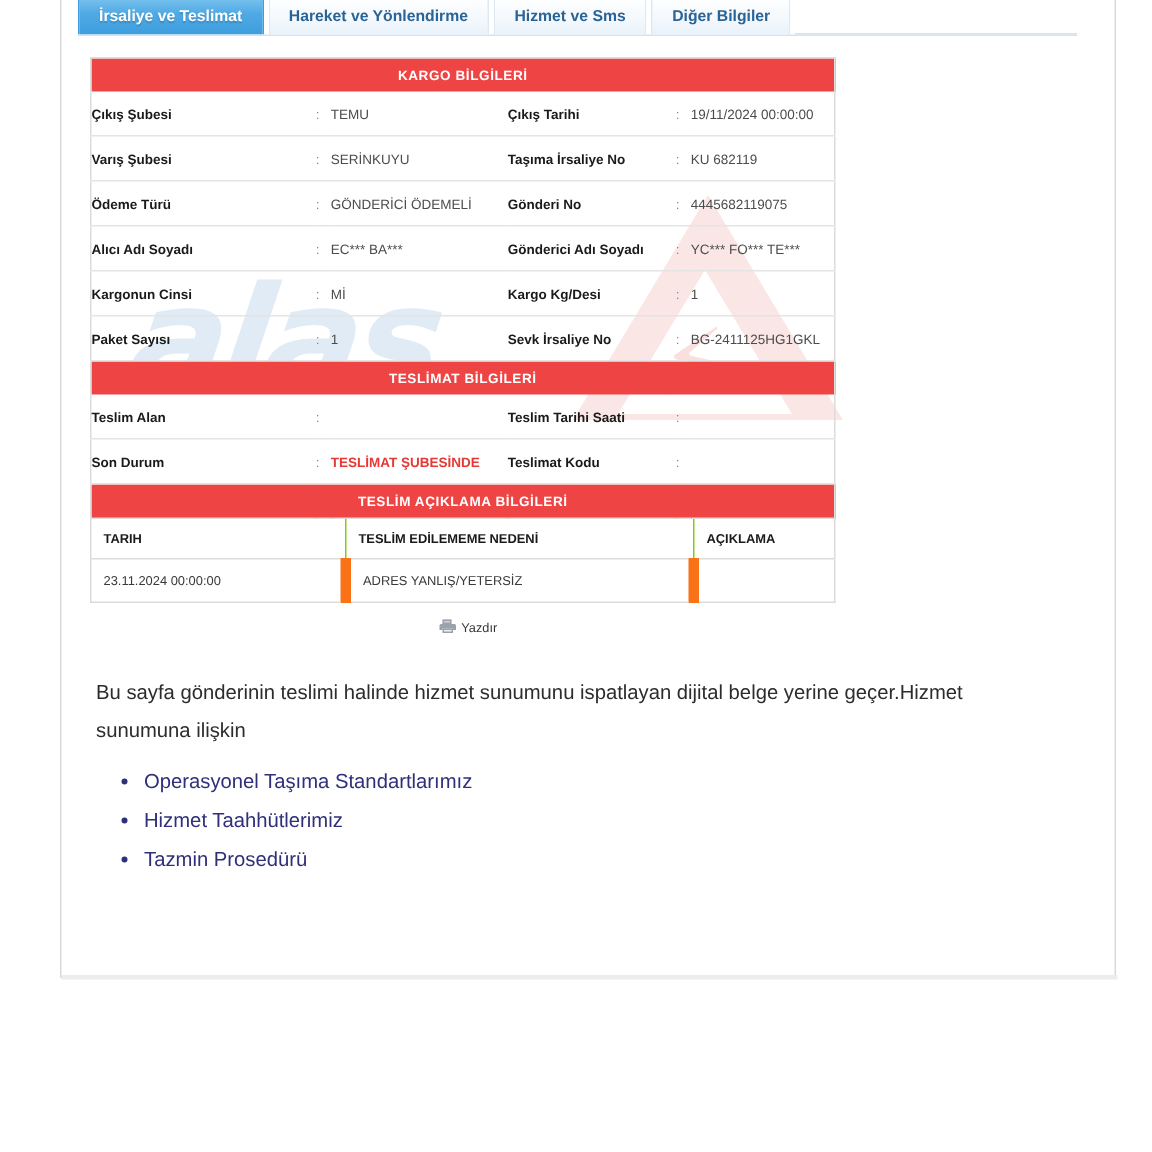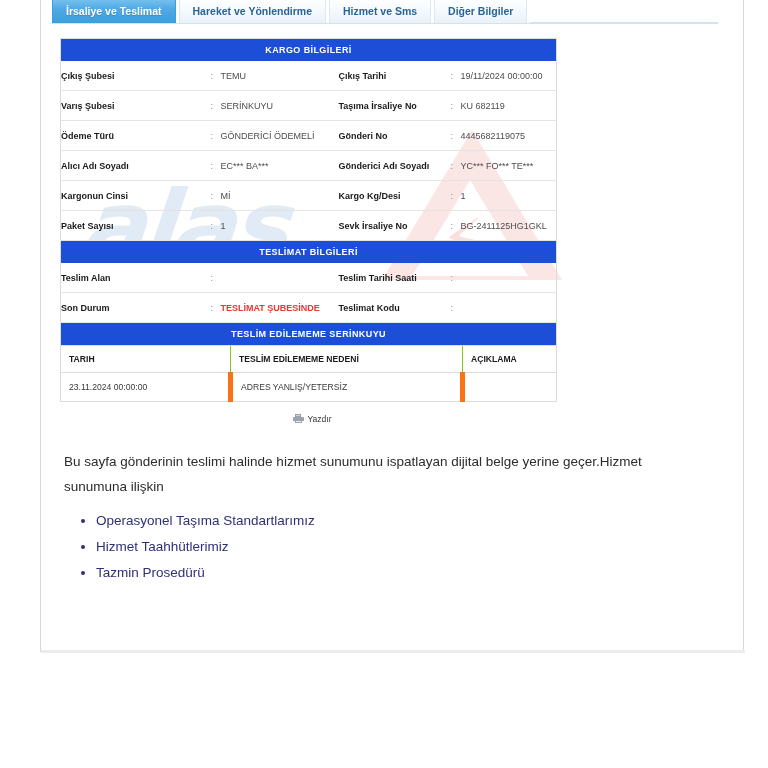--- a/index.html
+++ b/index.html
@@ -157,21 +157,21 @@
     border: 1px solid #dcdcdc;
     table-layout: fixed;
   }
   .cargo-table td {
     border: none;
     vertical-align: middle;
     font-size: 9px;
     padding: 0;
   }
   .section-head {
-    background: #1d4ed8;
+    background: #ef4444;
     color: #ffffff;
     text-align: center;
     font-weight: bold;
     font-size: 8.5px;
     letter-spacing: 0.4px;
     height: 22px;
     line-height: 22px;
   }
   .row-line {
     border-bottom: 1px solid #e4e4e4;
@@ -218,21 +218,21 @@
     padding: 8px 0 8px 8px;
     border-right: 1px solid #84cc16;
     border-bottom: 1px solid #dcdcdc;
     background: transparent;
   }
   .und-table td {
     text-align: left;
     font-size: 8.6px;
     color: #3a3a3a;
     padding: 9px 0 9px 8px;
-    border-right: 5px solid #f97316;
+    border-right: 7px solid #f97316;
     background: transparent;
   }
   .und-table th:last-child,
   .und-table td:last-child { border-right: none; }
 
   
   .print-row {
     position: relative;
     z-index: 1;
     width: 504px;
@@ -419,21 +419,21 @@
         <tr class="row-line">
           <td class="lbl">Son Durum</td>
           <td class="sep">:</td>
           <td class="val red">TESLİMAT ŞUBESİNDE</td>
           <td class="lbl">Teslimat Kodu</td>
           <td class="sep">:</td>
           <td class="val"></td>
         </tr>
 
         <tr>
-          <td class="section-head" colspan="6">TESLİM EDİLEMEME SERİNKUYU</td>
+          <td class="section-head" colspan="6">TESLİM AÇIKLAMA BİLGİLERİ</td>
         </tr>
       </tbody>
     </table>
 
     <table class="und-table">
       <colgroup>
           <col style="width:170px">
           <col style="width:232px">
           <col style="width:94px">
         </colgroup>

